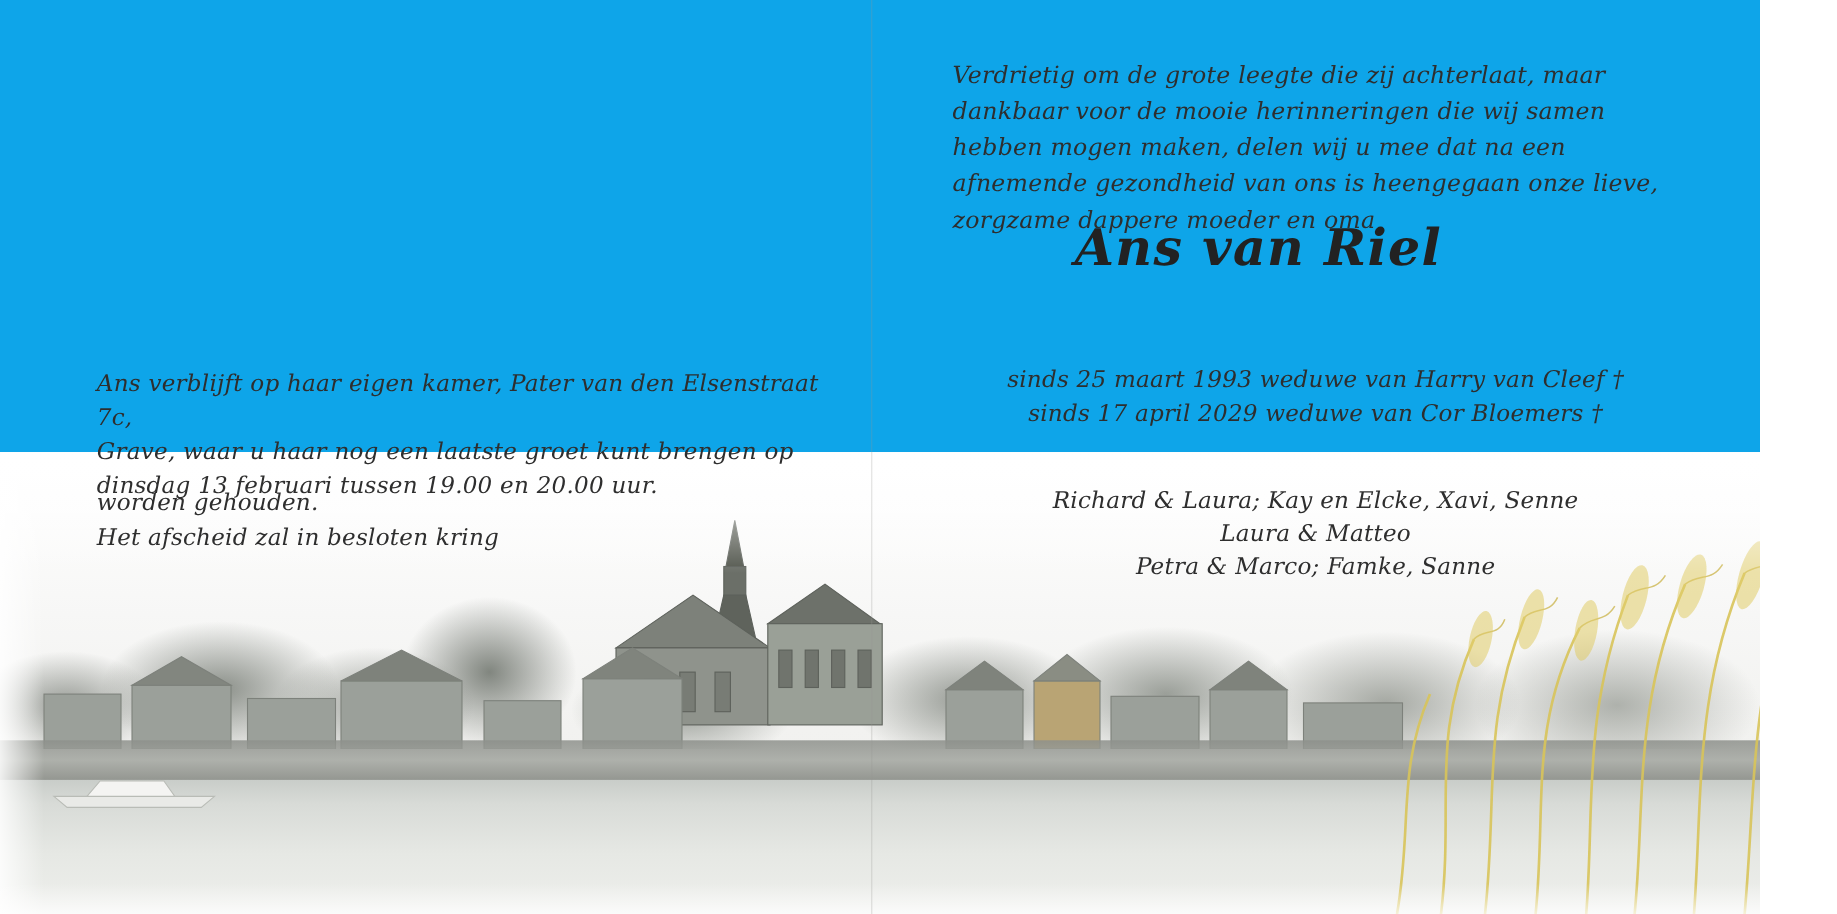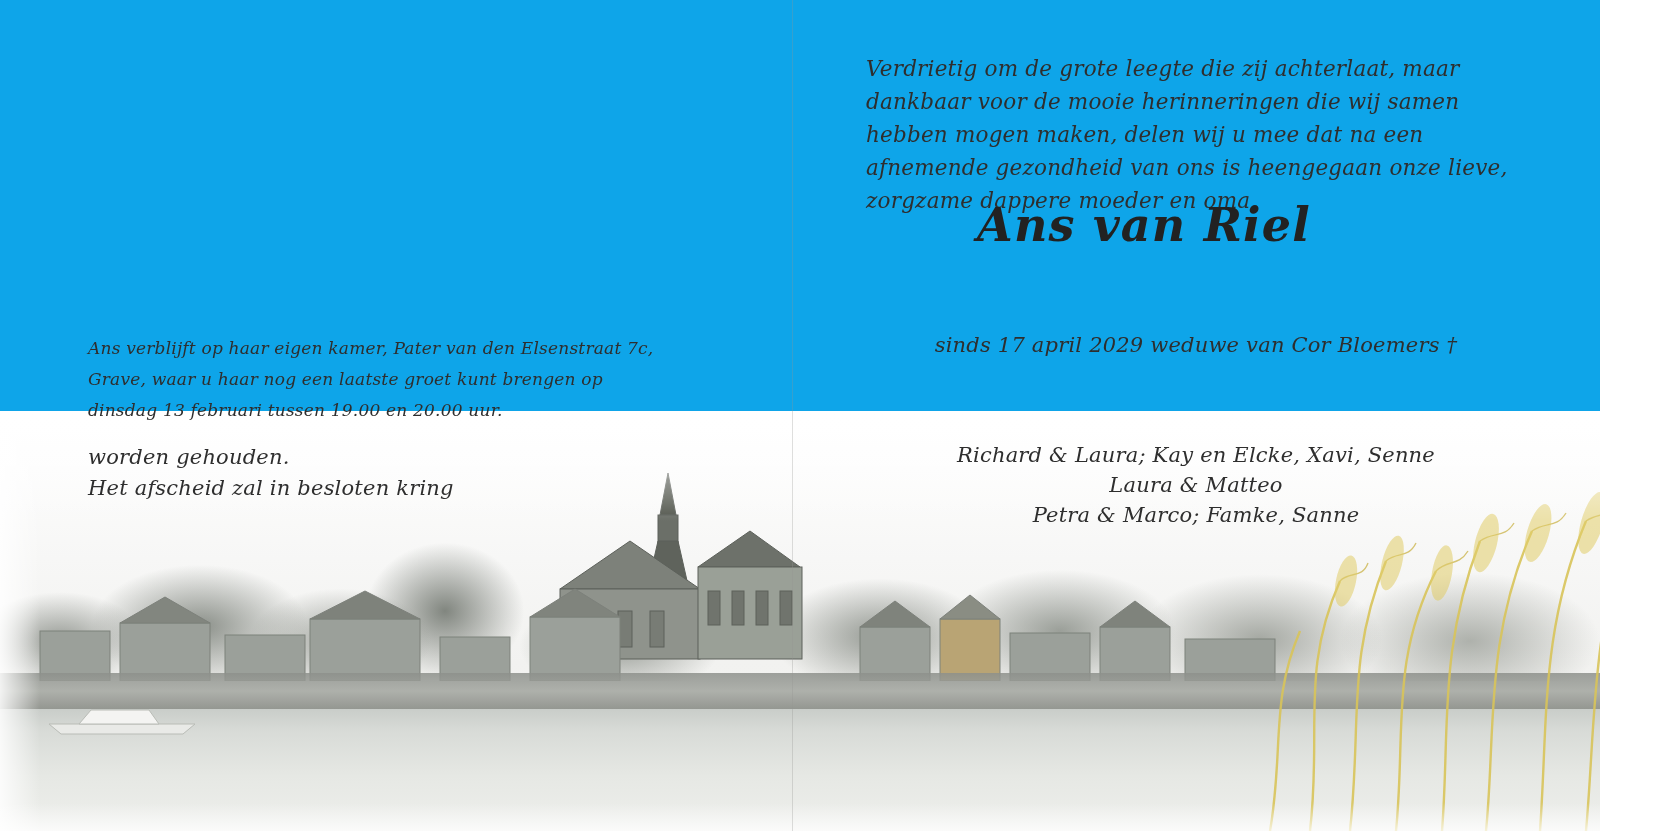--- a/index.html
+++ b/index.html
@@ -186,21 +186,21 @@
     width: 660px;
     text-align: center;
     font-size: 20px;
     line-height: 28px;
   }
 
   #visit-block {
     left: 88px;
     top: 333px;
     width: 660px;
-    font-size: 17px;
+    font-size: 21px;
     line-height: 31px;
   }
   #private-block {
     left: 88px;
     top: 442px;
     width: 600px;
     font-size: 21px;
     line-height: 31px;
   }
 
@@ -304,20 +304,21 @@
   </div>
 
   <div class="fold"></div>
 
   <div class="txt" id="intro">Verdrietig om de grote leegte die zij achterlaat, maar dankbaar voor de mooie herinneringen die wij samen hebben mogen maken, delen wij u mee dat na een afnemende gezondheid van ons is heengegaan onze lieve, zorgzame dappere moeder en oma</div>
 
   <div class="txt" id="deceased-name">Ans van Riel</div>
 
 
   <div class="txt" id="widow-lines">
+    <span class="line">sinds 25 maart 1993 weduwe van Harry van Cleef †</span>
     <span class="line">sinds 17 april 2029 weduwe van Cor Bloemers †</span>
   </div>
 
   <div class="txt" id="family-lines">
     <span class="line">Richard &amp; Laura; Kay en Elcke, Xavi, Senne</span>
     <span class="line">Laura &amp; Matteo</span>
     <span class="line">Petra &amp; Marco; Famke, Sanne</span>
   </div>
 
 

